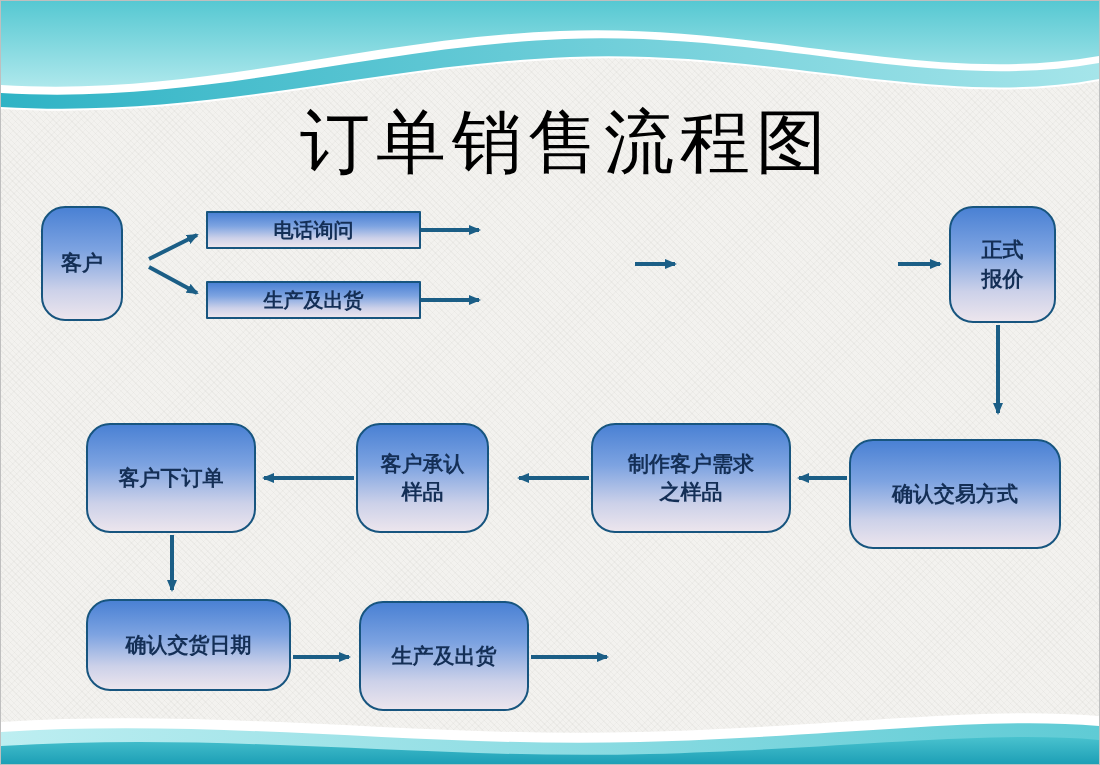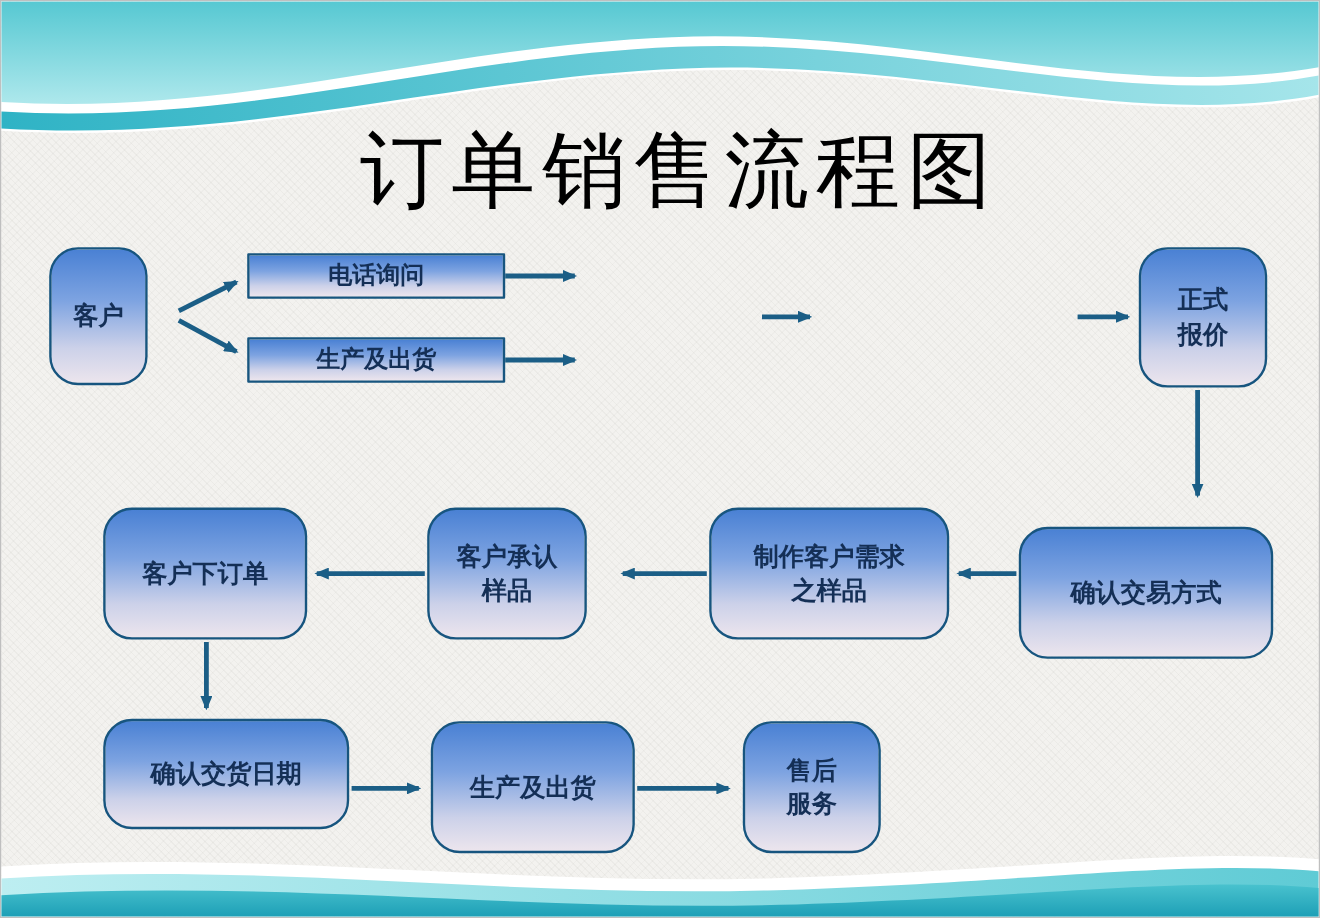--- a/index.html
+++ b/index.html
@@ -121,15 +121,13 @@
 
   <div class="node" style="left:85px;top:422px;width:170px;height:110px">客户下订单</div>
   <div class="node" style="left:355px;top:422px;width:133px;height:110px">客户承认
 样品</div>
   <div class="node" style="left:590px;top:422px;width:200px;height:110px">制作客户需求
 之样品</div>
   <div class="node" style="left:848px;top:438px;width:212px;height:110px">确认交易方式</div>
 
   <div class="node" style="left:85px;top:598px;width:205px;height:92px">确认交货日期</div>
   <div class="node" style="left:358px;top:600px;width:170px;height:110px">生产及出货</div>
-  <div class="node" style="left:618px;top:600px;width:115px;height:110px">售后
-服务</div>
 </div>
 
 </body></html>

